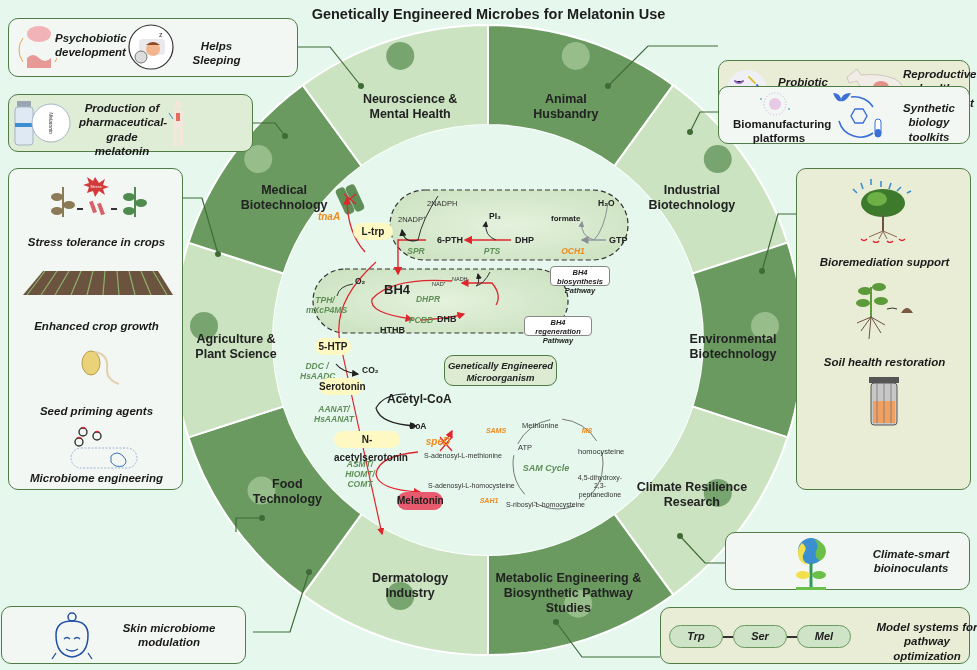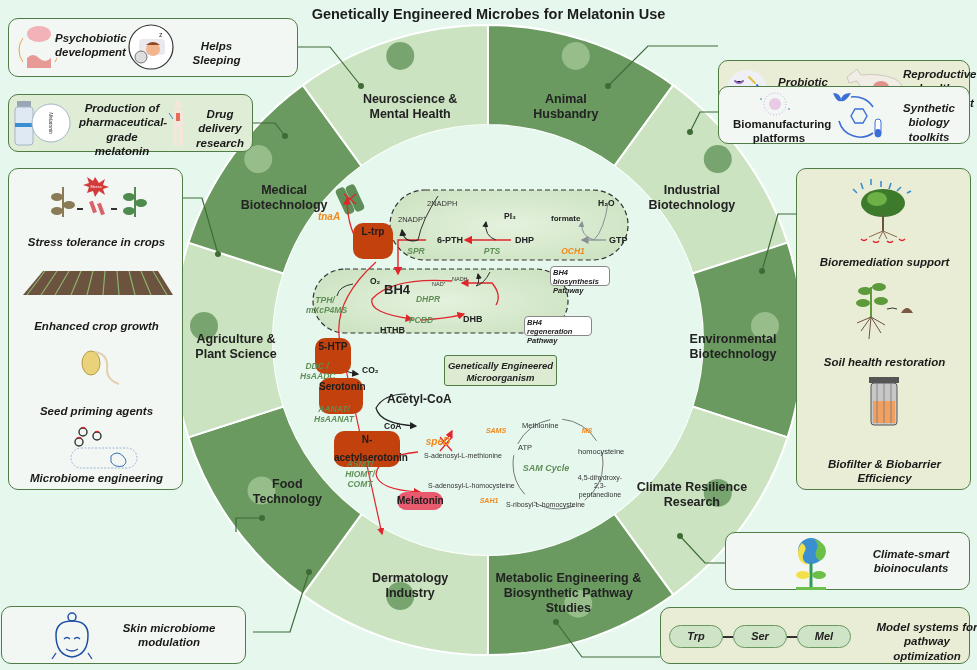--- a/index.html
+++ b/index.html
@@ -8,28 +8,28 @@
   .title{position:absolute;left:0;top:6px;width:977px;text-align:center;font-weight:bold;font-size:14.5px;color:#1d1d1d;}
   .seg-label{font-family:"Liberation Sans",sans-serif;font-weight:bold;font-size:12.5px;fill:#222;text-anchor:middle;}
   .box{position:absolute;border:1.5px solid #4f7d45;border-radius:10px;box-sizing:border-box;}
   .box.light{background:#f3f7f3;}
   .box.green{background:#dfecd6;}
   .box.beige{background:#eaedd5;}
   .btxt{position:absolute;font-style:italic;font-weight:bold;font-size:11.5px;color:#1a1a1a;text-align:center;line-height:1.25;}
   .btxt.plain{font-style:normal;}
   .icon{position:absolute;}
   svg text{font-family:"Liberation Sans",sans-serif;}
-  .node-pill{position:absolute;background:#c2410c;border-radius:10px;font-weight:bold;font-size:10px;color:#1d1d1d;text-align:center;line-height:18px;height:36px;}
+  .node-pill{position:absolute;background:#fef9c3;border-radius:10px;font-weight:bold;font-size:10px;color:#1d1d1d;text-align:center;line-height:18px;height:17px;}
   .melatonin-pill{position:absolute;background:#e85a6e;border-radius:10px;font-weight:bold;font-size:10px;color:#1d1d1d;text-align:center;line-height:18px;height:18px;}
   .enz{position:absolute;font-style:italic;font-weight:bold;font-size:8.5px;color:#5f8f57;text-align:center;line-height:1.15;}
   .enz.orange{color:#f08a1c;}
   .small{position:absolute;font-size:7.5px;color:#333;white-space:nowrap;}
   .smallb{position:absolute;font-size:8.5px;font-weight:bold;color:#222;white-space:nowrap;}
-  .pathway-tag{position:absolute;background:#fff;border:1px solid #888;border-radius:4px;font-style:italic;font-weight:bold;font-size:7.5px;color:#222;line-height:1.2;padding:1px 2px;box-sizing:border-box;}
-  .gem-box{position:absolute;border:1.5px solid #4f7d45;background:#dcebd2;border-radius:3px;font-style:italic;font-weight:bold;font-size:9.5px;color:#222;text-align:center;line-height:1.25;box-sizing:border-box;padding-top:4px;}
+  .pathway-tag{position:absolute;background:#fff;border:1px solid #888;border-radius:4px;font-style:italic;font-weight:bold;font-size:7.5px;color:#222;text-align:center;line-height:1.2;padding:1px 2px;box-sizing:border-box;}
+  .gem-box{position:absolute;border:1.5px solid #4f7d45;background:#dcebd2;border-radius:9px;font-style:italic;font-weight:bold;font-size:9.5px;color:#222;text-align:center;line-height:1.25;box-sizing:border-box;padding-top:4px;}
   .pw-pill{position:absolute;background:#cfe3c6;border:1.5px solid #6a9a60;border-radius:12px;font-style:italic;font-weight:bold;font-size:11px;color:#222;text-align:center;line-height:20px;height:23px;box-sizing:border-box;}
 </style>
 </head>
 <body>
 
 <div id="stage">
   <svg id="ring" width="977" height="670" style="position:absolute;left:0;top:0">
     <g id="seg-layer">
         <path d="M488 25 A315 315 0 0 1 673.152354472129 85.15964677189154 L614.3738292428817 166.0613462093863 A215 215 0 0 0 488 125Z" fill="#6a9a60" stroke="#ffffff" stroke-width="2"></path>
         <g>
@@ -138,21 +138,20 @@
     </svg>
     <div class="btxt" style="left:70px;top:6px;width:86px;">Production of pharmaceutical-grade melatonin</div>
     <svg class="icon" style="left:156px;top:4px" width="26" height="50">
       <circle cx="13" cy="6" r="4" fill="#f3e6da"></circle>
       <rect x="8" y="11" width="10" height="18" rx="3" fill="#f3e6da"></rect>
       <rect x="11" y="14" width="4" height="8" fill="#e56b5a"></rect>
       <rect x="8" y="29" width="4" height="18" fill="#f3e6da"></rect>
       <rect x="14" y="29" width="4" height="18" fill="#f3e6da"></rect>
       <path d="M4 14 l4 6" stroke="#3b8fd0"></path>
     </svg>
-    <div class="btxt" style="left:180px;top:12px;width:62px;">Drug delivery research</div>
   </div>
 
   <div class="box light" style="left:8px;top:168px;width:175px;height:322px;">
     <svg class="icon" style="left:42px;top:6px" width="100" height="44">
       <path d="M12 42 v-30" stroke="#8a7a55" stroke-width="2"></path>
       <ellipse cx="6" cy="22" rx="6" ry="4" fill="#8a7a55"></ellipse>
       <ellipse cx="18" cy="30" rx="6" ry="4" fill="#8a7a55"></ellipse>
       <ellipse cx="6" cy="36" rx="6" ry="4" fill="#8a7a55"></ellipse>
       <polygon points="44,2 48,8 54,4 52,10 58,12 52,14 54,20 48,16 44,22 42,16 36,18 38,12 32,10 38,8 36,2 42,6" fill="#d33a3a"></polygon>
       <text x="45" y="13" font-size="4" fill="#fff" text-anchor="middle">Stress</text>
@@ -265,21 +264,20 @@
       <path d="M36 32 q6 -2 10 0" stroke="#333" fill="none"></path>
       <path d="M50 36 q6 -10 12 0z" fill="#7a5a40"></path>
     </svg>
     <div class="btxt" style="left:0;top:186px;width:175px;">Soil health restoration</div>
     <svg class="icon" style="left:68px;top:204px" width="40" height="56">
       <rect x="4" y="4" width="30" height="6" fill="#555"></rect>
       <rect x="6" y="10" width="26" height="42" rx="3" fill="#c7c7c7" stroke="#555"></rect>
       <rect x="8" y="28" width="22" height="22" fill="#f0a060"></rect>
       <path d="M12 10 v40 M19 10 v40 M26 10 v40" stroke="#777" stroke-width="0.8"></path>
     </svg>
-    <div class="btxt" style="left:20px;top:288px;width:135px;">Biofilter &amp; Biobarrier Efficiency</div>
   </div>
 
   <div class="box light" style="left:725px;top:532px;width:245px;height:58px;">
     <svg class="icon" style="left:68px;top:4px" width="34" height="54">
       <circle cx="17" cy="14" r="13" fill="#3b8fd0"></circle>
       <path d="M8 6 q6 4 2 10 q-4 6 4 12 q-10 -2 -10 -12 q0 -6 4 -10z" fill="#f2e04a"></path>
       <path d="M20 2 q6 6 2 12 q-2 6 4 10 q6 -4 6 -10 q0 -8 -12 -12z" fill="#6cc04a"></path>
       <path d="M17 26 v26" stroke="#2f9a5a" stroke-width="3"></path>
       <ellipse cx="9" cy="38" rx="7" ry="4" fill="#f2e04a"></ellipse>
       <ellipse cx="25" cy="38" rx="7" ry="4" fill="#6cc04a"></ellipse>
@@ -353,49 +351,49 @@
     <path d="M440 437 l12 14 M452 437 l-12 14" stroke="#e0262c" stroke-width="1.3"></path>
 
     <circle cx="558" cy="464" r="45" fill="none" stroke="#777" stroke-width="1" stroke-dasharray="42 12"></circle>
   </svg>
 
   <div class="enz orange" style="left:314px;top:211px;width:30px;font-size:10px;">tnaA</div>
   <div class="node-pill" style="left:353px;top:223px;width:40px;">L-trp</div>
 
   <div class="small" style="left:427px;top:199px;">2NADPH</div>
   <div class="small" style="left:398px;top:214px;">2NADP⁺</div>
-  <div class="smallb" style="left:504px;top:211px;">PI₃</div>
+  <div class="smallb" style="left:489px;top:211px;">PI₃</div>
   <div class="smallb" style="left:551px;top:214px;font-size:8px;">formate</div>
   <div class="smallb" style="left:598px;top:198px;">H₂O</div>
   <div class="smallb" style="left:437px;top:235px;font-size:9px;">6-PTH</div>
   <div class="smallb" style="left:515px;top:235px;font-size:9px;">DHP</div>
   <div class="smallb" style="left:609px;top:235px;font-size:9px;">GTP</div>
   <div class="enz" style="left:404px;top:247px;width:24px;">SPR</div>
   <div class="enz" style="left:480px;top:247px;width:24px;">PTS</div>
   <div class="enz orange" style="left:558px;top:247px;width:30px;">OCH1</div>
   <div class="pathway-tag" style="left:550px;top:266px;width:60px;height:20px;">BH4 biosynthesis Pathway</div>
 
-  <div class="smallb" style="left:370px;top:276px;text-align:center;">O₂</div>
+  <div class="smallb" style="left:355px;top:276px;text-align:center;">O₂</div>
   <div class="smallb" style="left:384px;top:282px;font-size:13px;">BH4</div>
   <div class="small" style="left:432px;top:280px;font-size:5.5px;">NAD⁺</div>
   <div class="small" style="left:452px;top:276px;font-size:5.5px;">NADH</div>
   <div class="enz" style="left:414px;top:295px;width:28px;">DHPR</div>
   <div class="enz" style="left:306px;top:296px;width:38px;">TPH/ mXcP4MS</div>
   <div class="enz" style="left:407px;top:316px;width:28px;">PCBD</div>
-  <div class="smallb" style="left:437px;top:314px;font-size:9px;margin-left:26px;">DHB</div>
+  <div class="smallb" style="left:437px;top:314px;font-size:9px;">DHB</div>
   <div class="smallb" style="left:380px;top:325px;font-size:9px;">HTHB</div>
   <div class="pathway-tag" style="left:524px;top:316px;width:68px;height:20px;">BH4 regeneration Pathway</div>
 
   <div class="node-pill" style="left:315px;top:338px;width:36px;">5-HTP</div>
   <div class="enz" style="left:300px;top:362px;width:34px;">DDC / HsAADC</div>
   <div class="smallb" style="left:362px;top:365px;">CO₂</div>
   <div class="node-pill" style="left:319px;top:378px;width:44px;">Serotonin</div>
   <div class="smallb" style="left:387px;top:392px;font-size:12px;">Acetyl-CoA</div>
   <div class="enz" style="left:314px;top:405px;width:40px;">AANAT/ HsAANAT</div>
-  <div class="smallb" style="left:384px;top:421px;text-align:right;">CoA</div>
+  <div class="smallb" style="left:409px;top:421px;text-align:right;">CoA</div>
   <div class="node-pill" style="left:334px;top:431px;width:66px;">N-acetylserotonin</div>
   <div class="enz orange" style="left:425px;top:436px;width:26px;font-size:10px;">speD</div>
   <div class="small" style="left:424px;top:452px;font-size:7px;">S-adenosyl-L-methionine</div>
   <div class="enz" style="left:345px;top:460px;width:30px;">ASMT/ HIOMT/ COMT</div>
   <div class="small" style="left:428px;top:482px;font-size:7px;">S-adenosyl-L-homocysteine</div>
   <div class="melatonin-pill" style="left:397px;top:492px;width:46px;">Melatonin</div>
 
   <div class="gem-box" style="left:444px;top:355px;width:113px;height:31px;">Genetically Engineered Microorganism</div>
 
   <div class="enz orange" style="left:484px;top:427px;width:24px;font-size:7px;">SAMS</div>

